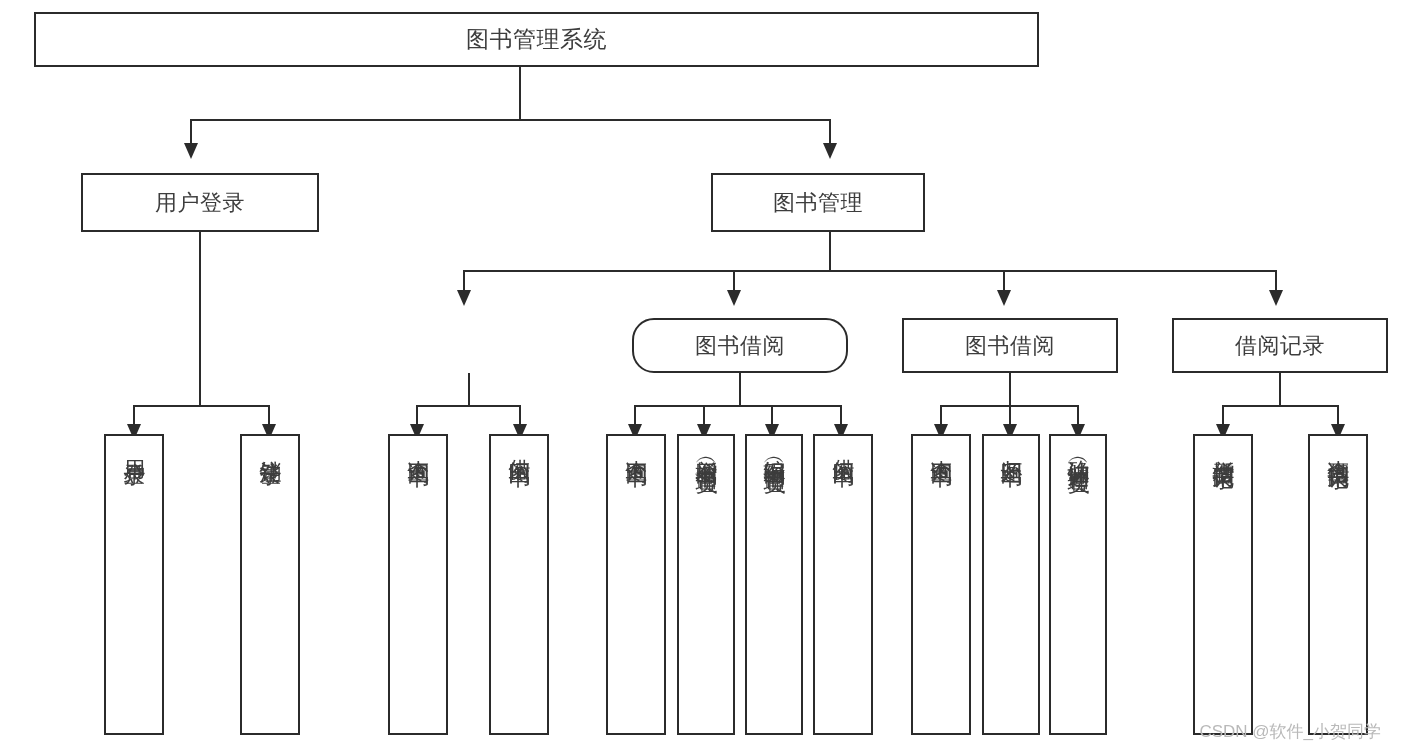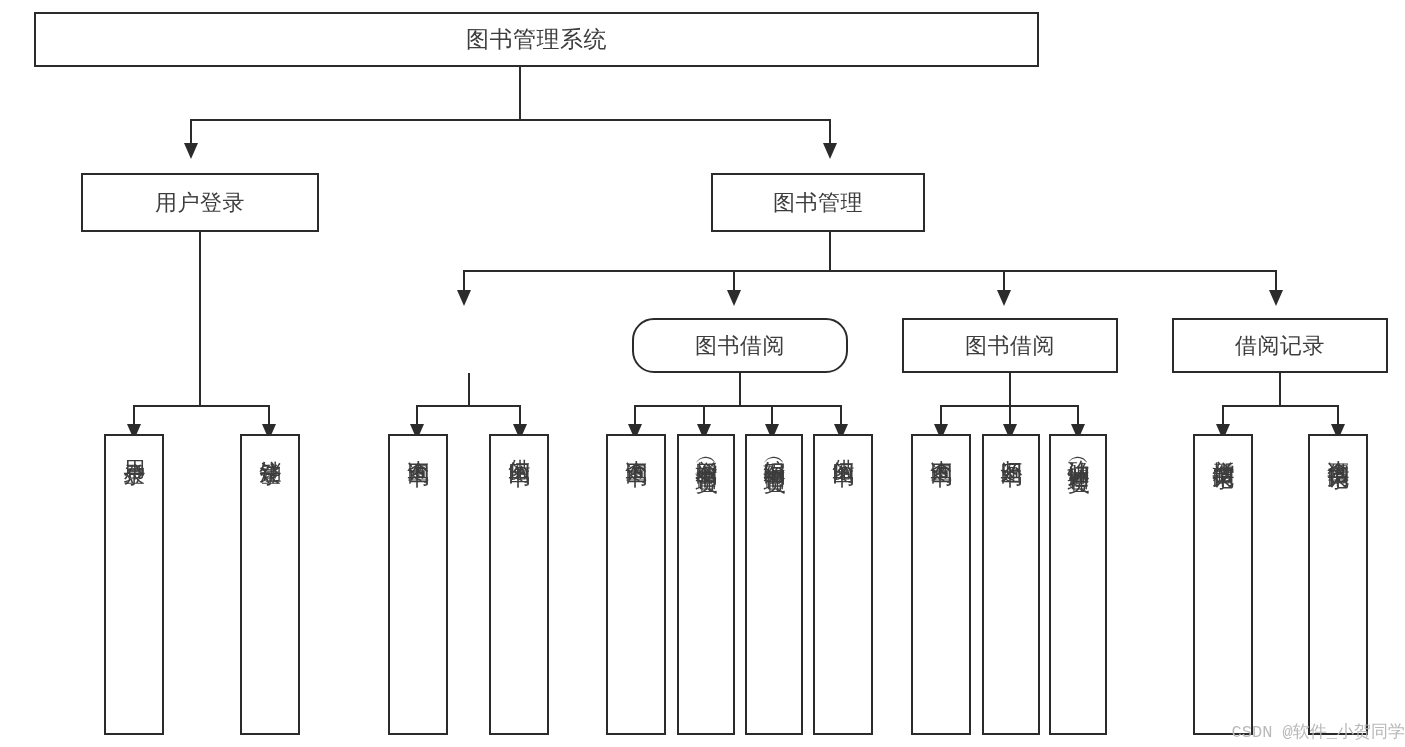--- a/index.html
+++ b/index.html
@@ -70,26 +70,26 @@
     width: 0;
     height: 0;
     border-left: 7px solid transparent;
     border-right: 7px solid transparent;
     border-top: 16px solid #2b2b2b;
   }
 
   
   #watermark {
     position: absolute;
-    right: 0;
+    right: 24px;
     bottom: 4px;
     font-size: 17px;
     color: #b9b9b9;
     white-space: nowrap;
-    font-family: Liberation Mono, monospace;
+    font-family: Liberation Sans, sans-serif;
   }
 </style>
 </head>
 <body>
 
 <div id="canvas">
 
   <div class="node root" style="left:34px; top:12px; width:1005px; height:55px;">
     <span class="label">图书管理系统</span>
   </div>

